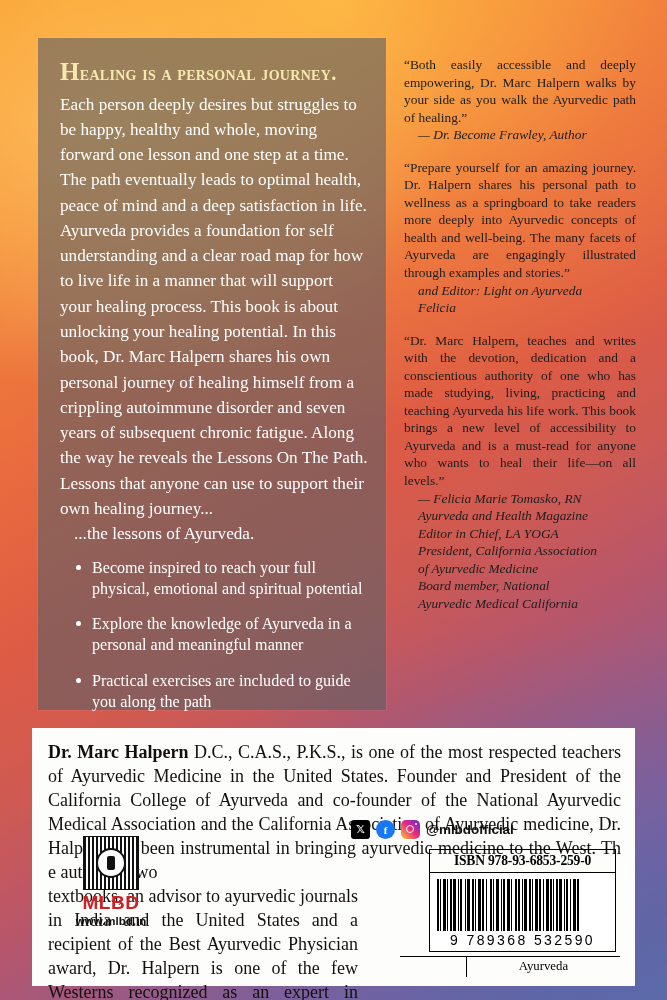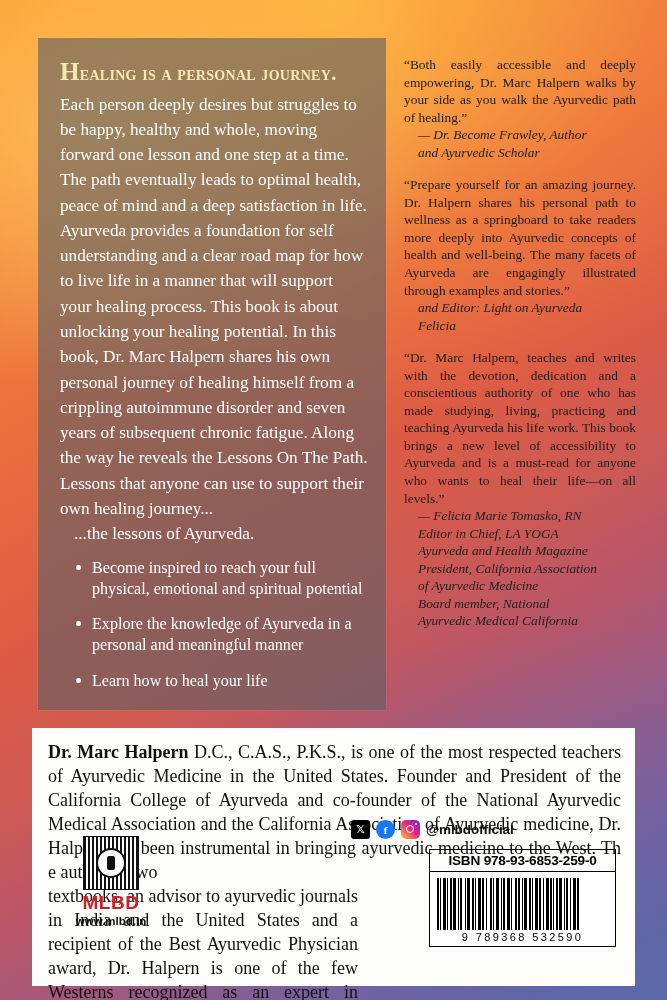--- a/index.html
+++ b/index.html
@@ -217,21 +217,21 @@
     letter-spacing: -0.1px;
   }
 
   .isbn-block {
     border: 1.6px solid #000;
     width: 187px;
     box-sizing: border-box;
     margin-left: 80px;
   }
   .isbn-text {
-    font-family: Liberation Sans, sans-serif;
+    font-family: Liberation Serif, serif;
     font-size: 13.6px;
     font-weight: bold;
     text-align: center;
     padding: 3px 0 3px;
     border-bottom: 1.6px solid #000;
     letter-spacing: -0.2px;
   }
   .barcode {
     padding: 6px 7px 0 7px;
     background: #fff;
@@ -242,21 +242,21 @@
     align-items: flex-end;
     gap: 0;
   }
   .bars i {
     display: block;
     height: 100%;
     background: #000;
   }
   .barcode-num {
     font-family: "Liberation Sans", sans-serif;
-    font-size: 11px;
+    font-size: 14px;
     letter-spacing: 2.4px;
     text-align: center;
     padding: 1px 0 3px 0;
   }
 
   
   .mlbd {
     position: absolute;
     left: 36px;
     top: 108px;
@@ -343,48 +343,48 @@
 
     <div class="left-panel">
       <div class="panel-heading"><span class="cap">H</span><span>ealing is a personal journey.</span></div>
       <div class="panel-body">
         <p>Each person deeply desires but struggles to be happy, healthy and whole, moving forward one lesson and one step at a time. The path eventually leads to optimal health, peace of mind and a deep satisfaction in life. Ayurveda provides a foundation for self understanding and a clear road map for how to live life in a manner that will support your healing process. This book is about unlocking your healing potential. In this book, Dr. Marc Halpern shares his own personal journey of healing himself from a crippling autoimmune disorder and seven years of subsequent chronic fatigue. Along the way he reveals the Lessons On The Path. Lessons that anyone can use to support their own healing journey...</p>
       </div>
       <div class="panel-tail">...the lessons of Ayurveda.</div>
       <ul class="bullets">
         <li>Become inspired to reach your full physical, emotional and spiritual potential</li>
         <li>Explore the knowledge of Ayurveda in a personal and meaningful manner</li>
+        <li>Practical exercises are included to guide you along the path</li>
         <li>Learn how to heal your life</li>
       </ul>
     </div>
 
     <div class="right-panel">
 
       <div class="quote">
         <span>“Both easily accessible and deeply empowering, Dr. Marc Halpern walks by your side as you walk the Ayurvedic path of healing.”</span>
         <span class="attrib-lines">
           <span class="attrib-indent">— Dr. Become Frawley, Author</span>
-          <span class="attrib-indent">and Ayurvedic Scholar</span>
         </span>
       </div>
 
       <div class="quote">
         <span>“Prepare yourself for an amazing journey. Dr. Halpern shares his personal path to wellness as a springboard to take readers more deeply into Ayurvedic concepts of health and well-being. The many facets of Ayurveda are engagingly illustrated through examples and stories.”</span>
         <span class="attrib-lines">
           <span class="attrib-indent">and Editor: Light on Ayurveda</span>
           <span class="attrib-indent">Felicia</span>
         </span>
       </div>
 
       <div class="quote">
         <span>“Dr. Marc Halpern, teaches and writes with the devotion, dedication and a conscientious authority of one who has made studying, living, practicing and teaching Ayurveda his life work. This book brings a new level of accessibility to Ayurveda and is a must-read for anyone who wants to heal their life—on all levels.”</span>
         <span class="attrib-lines">
           <span class="attrib-indent">— Felicia Marie Tomasko, RN</span>
+          <span class="attrib-indent">Ayurveda and Health Magazine</span>
           <span class="attrib-indent">Editor in Chief, LA YOGA</span>
-          <span class="attrib-indent">Ayurveda and Health Magazine</span>
           <span class="attrib-indent">President, California Association</span>
           <span class="attrib-indent">of Ayurvedic Medicine</span>
           <span class="attrib-indent">Board member, National</span>
           <span class="attrib-indent">Ayurvedic Medical California</span>
         </span>
       </div>
 
     </div>
   </div>
 
@@ -494,15 +494,19 @@
               <i style="width:2px;background:#fff"></i>
             <i style="width:3px"></i>
               <i style="width:1px;background:#fff"></i>
             <i style="width:2px"></i>
           </div>
           <div class="barcode-num">9 789368 532590</div>
         </div>
       </div>
     </div>
 
+    <div class="category-bar">
+      <div class="cb-left"></div>
+      <div class="cb-right">Ayurveda</div>
+    </div>
   </div>
 
 </div>
 
 </body></html>

